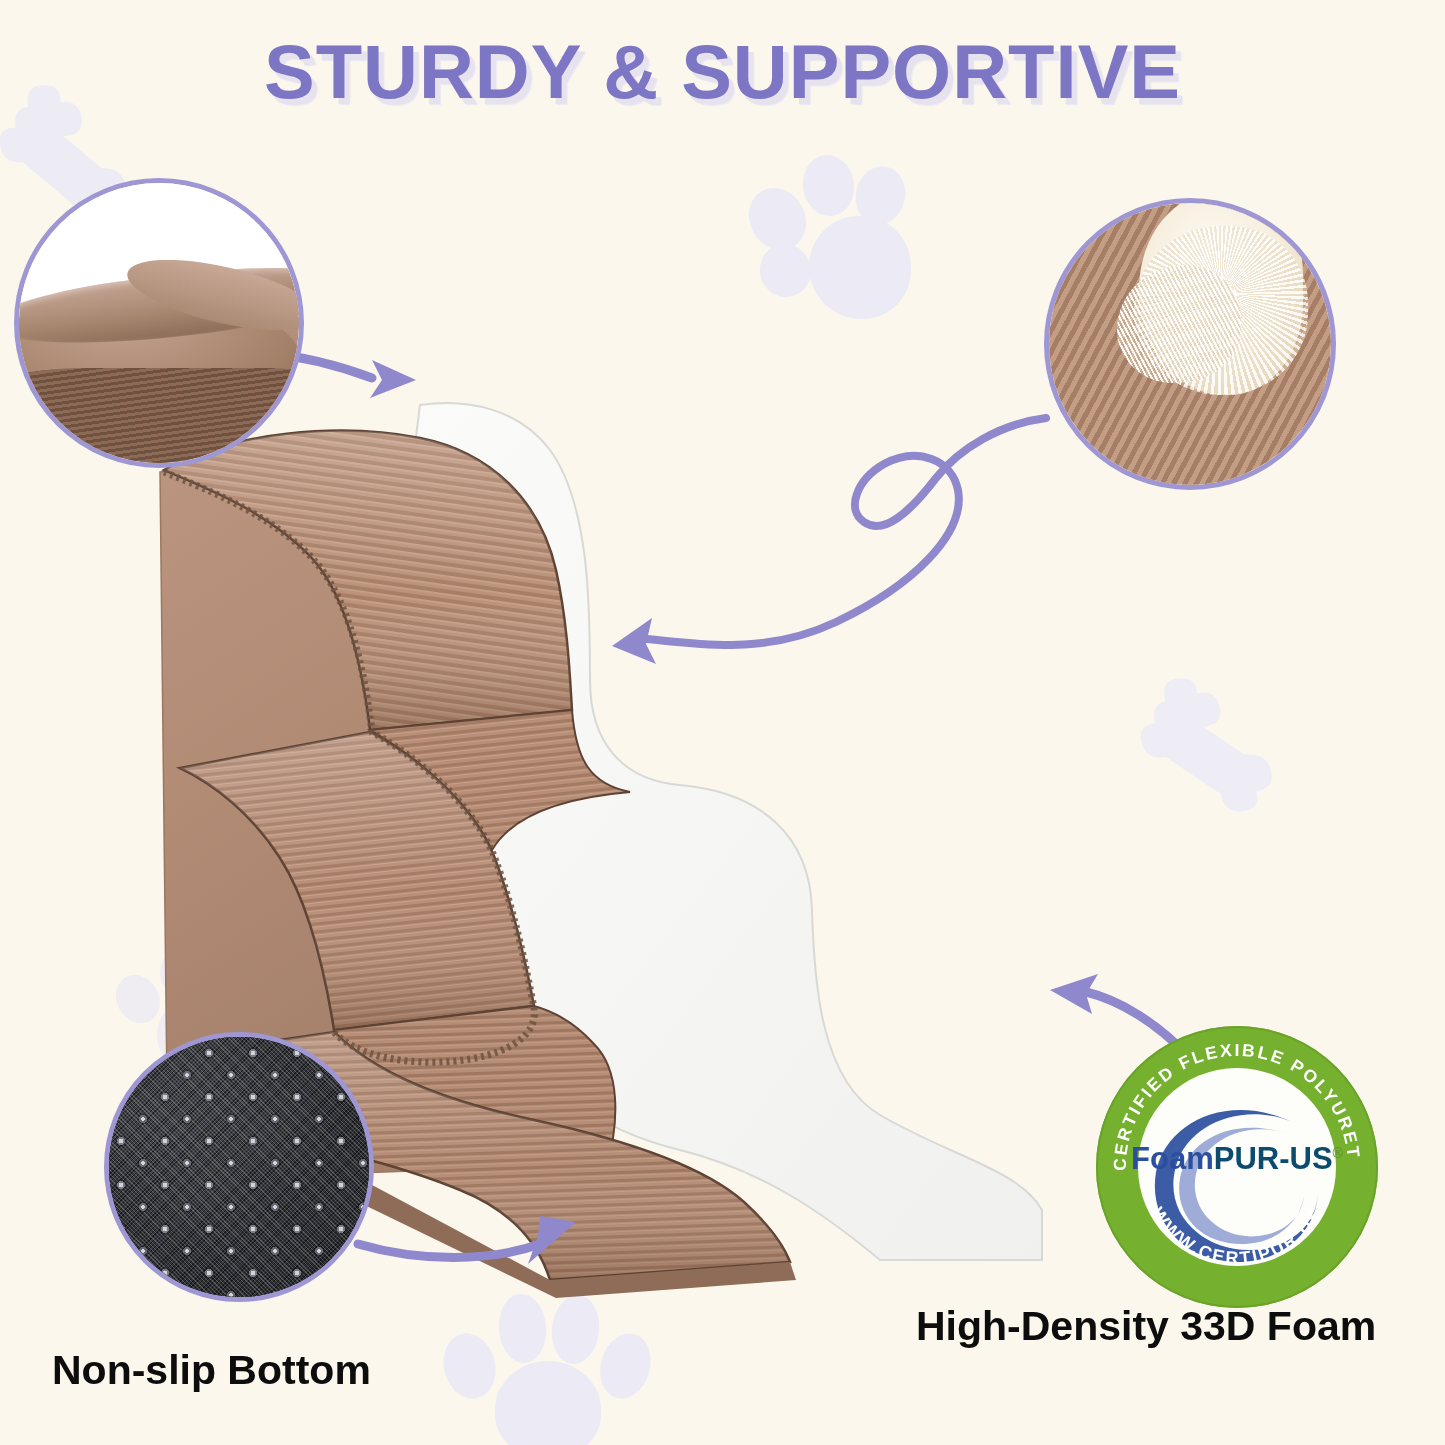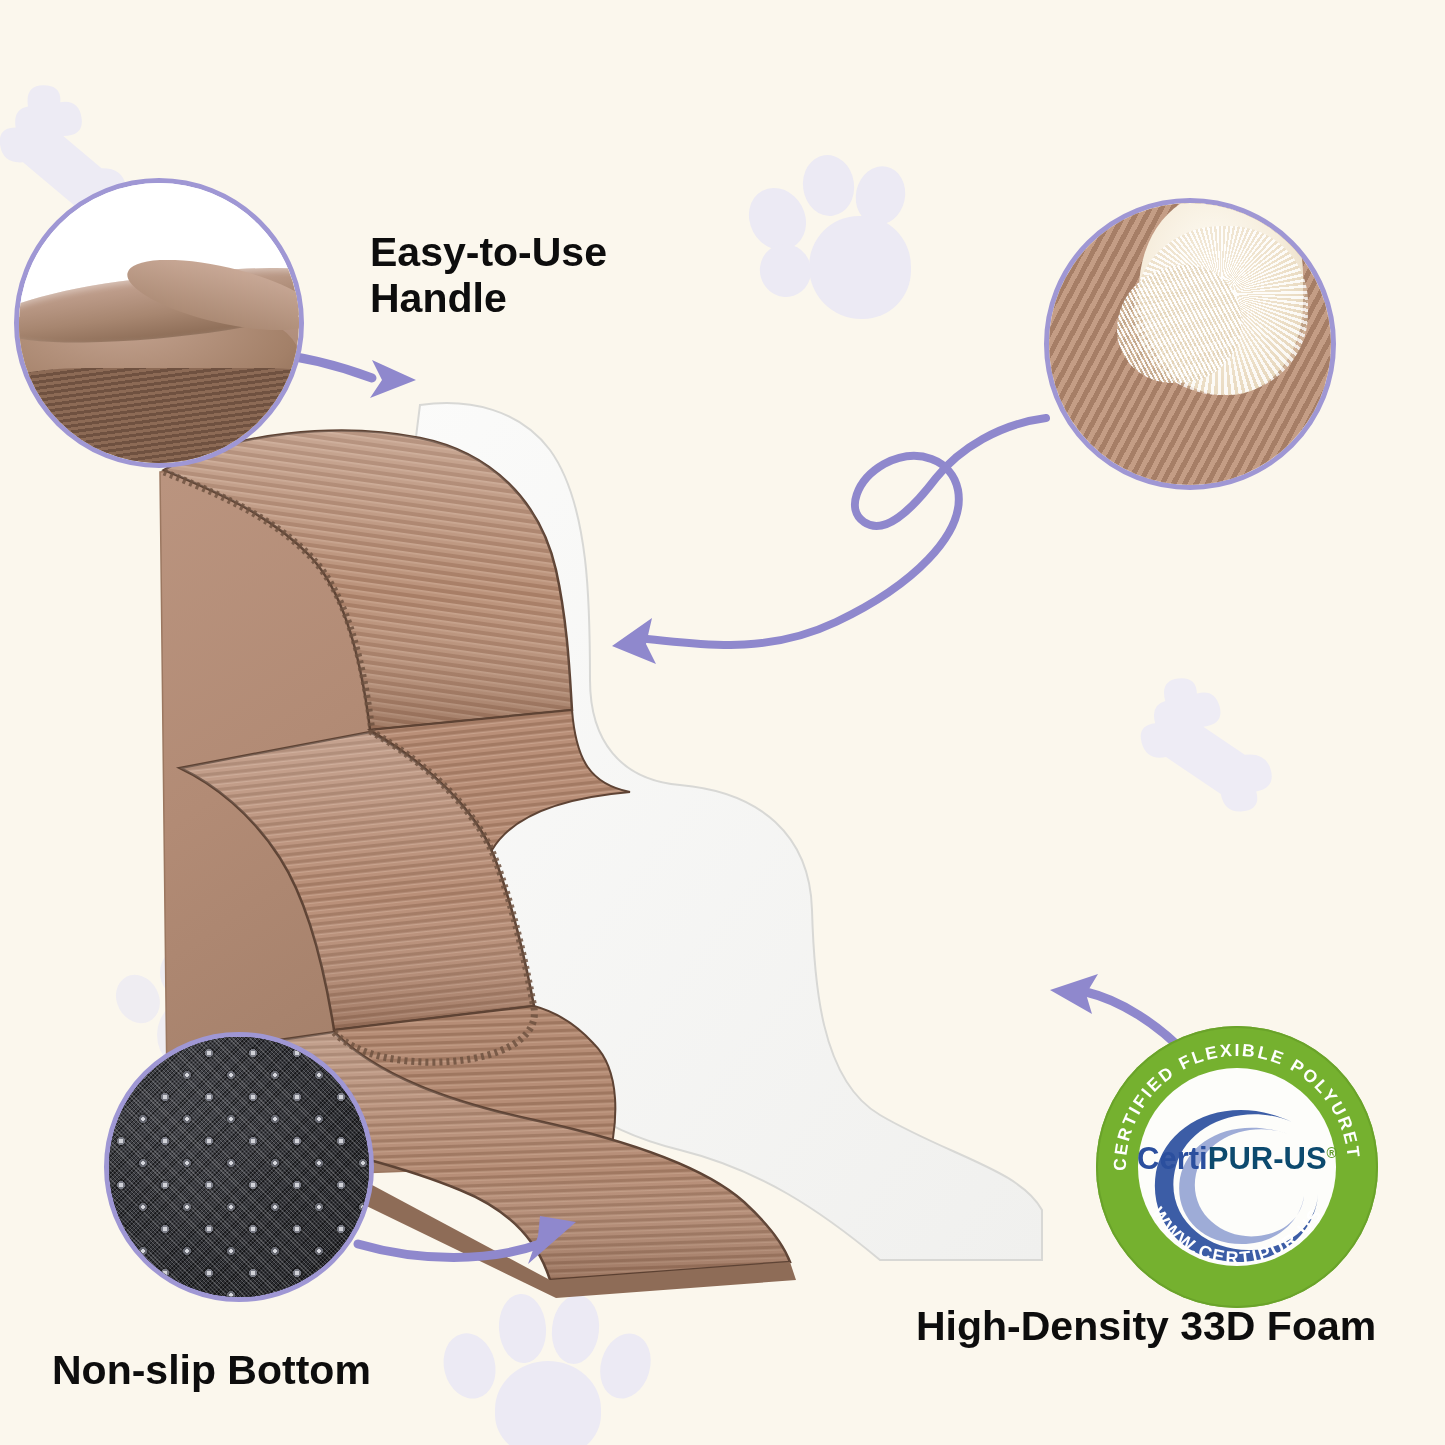--- a/index.html
+++ b/index.html
@@ -347,31 +347,30 @@
       <path d="M358 1244 C420 1262 490 1262 540 1244" fill="none" stroke="#8f88cd" stroke-width="9" stroke-linecap="round"></path>
       <path d="M528 1264 L576 1222 L540 1216 L538 1236 Z" fill="#8f88cd"></path>
     </g>
 
     <g>
       <path d="M1188 1056 C1158 1024 1120 1000 1086 992" fill="none" stroke="#8f88cd" stroke-width="9" stroke-linecap="round"></path>
       <path d="M1098 974 L1050 990 L1092 1014 L1086 994 Z" fill="#8f88cd"></path>
     </g>
   </svg>
 
+  <div id="title">STURDY &amp; SUPPORTIVE</div>
 
   <div id="callout-handle" class="callout">
     <div class="sky"></div>
     <div class="fabric"></div>
     <div class="pillow"></div>
     <div class="strap"></div>
     <div class="strap2"></div>
     <div class="cord"></div>
   </div>
-  <div class="label" id="label-handle">Easy-to-Use
-Handle</div>
 
   <div id="callout-paw" class="callout">
     <div class="cordu"></div>
     <div class="dogpaw"></div>
     <div class="fur"></div>
     <div class="fur2"></div>
   </div>
 
   <div id="callout-nonslip" class="callout">
     <div class="weave"></div>
@@ -402,18 +401,18 @@
       </g>
 
       <text font-family="Liberation Sans, sans-serif" font-size="17.5" font-weight="bold" fill="#ffffff" letter-spacing="2.4">
         <textPath href="#arcTop" startOffset="50%" text-anchor="middle">CONTAINS CERTIFIED FLEXIBLE POLYURETHANE FOAM</textPath>
       </text>
       <text font-family="Liberation Sans, sans-serif" font-size="18" font-weight="bold" fill="#ffffff" letter-spacing="2.2">
         <textPath href="#arcBot" startOffset="50%" text-anchor="middle">WWW.CERTIPUR.US</textPath>
       </text>
     </svg>
     <div class="wordmark">
-      <span class="c1">Certi</span><span class="c2">PUR-US</span><span class="reg">®</span>
+      <span class="c1">Foam</span><span class="c2">PUR-US</span><span class="reg">®</span>
     </div>
   </div>
   <div class="label" id="label-foam">High-Density 33D Foam</div>
 
 </div>
 
 </body></html>

